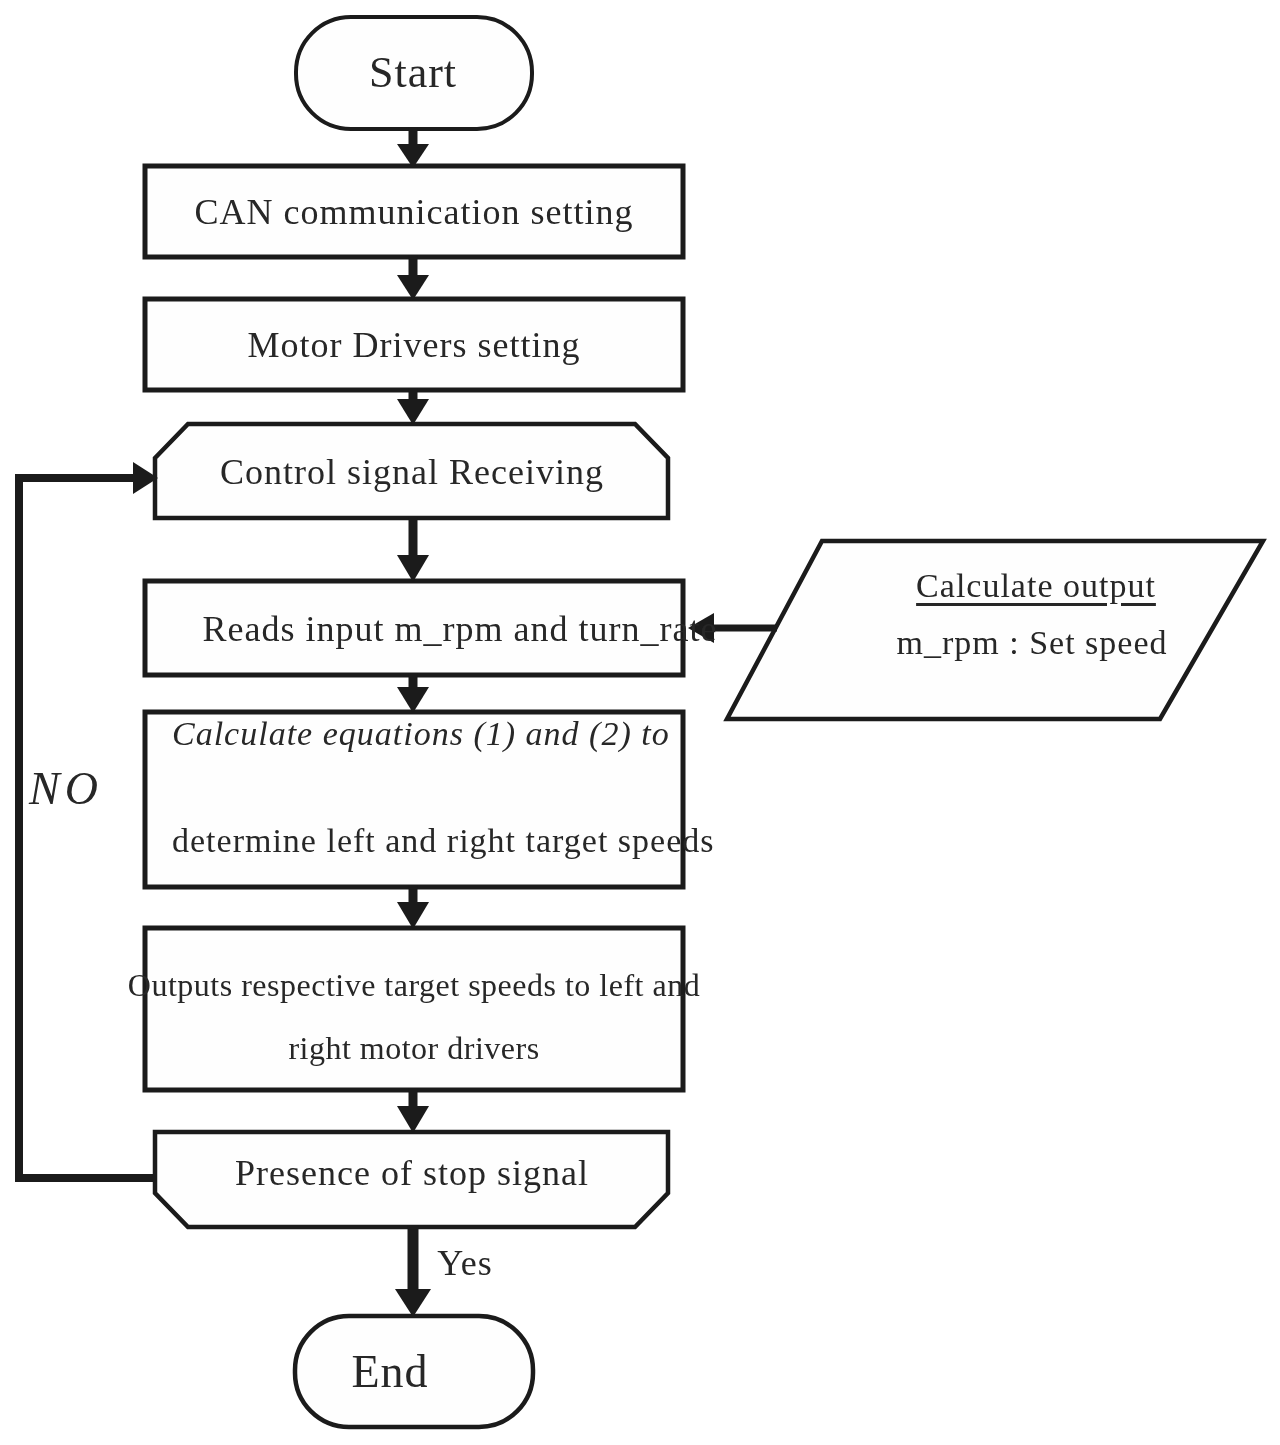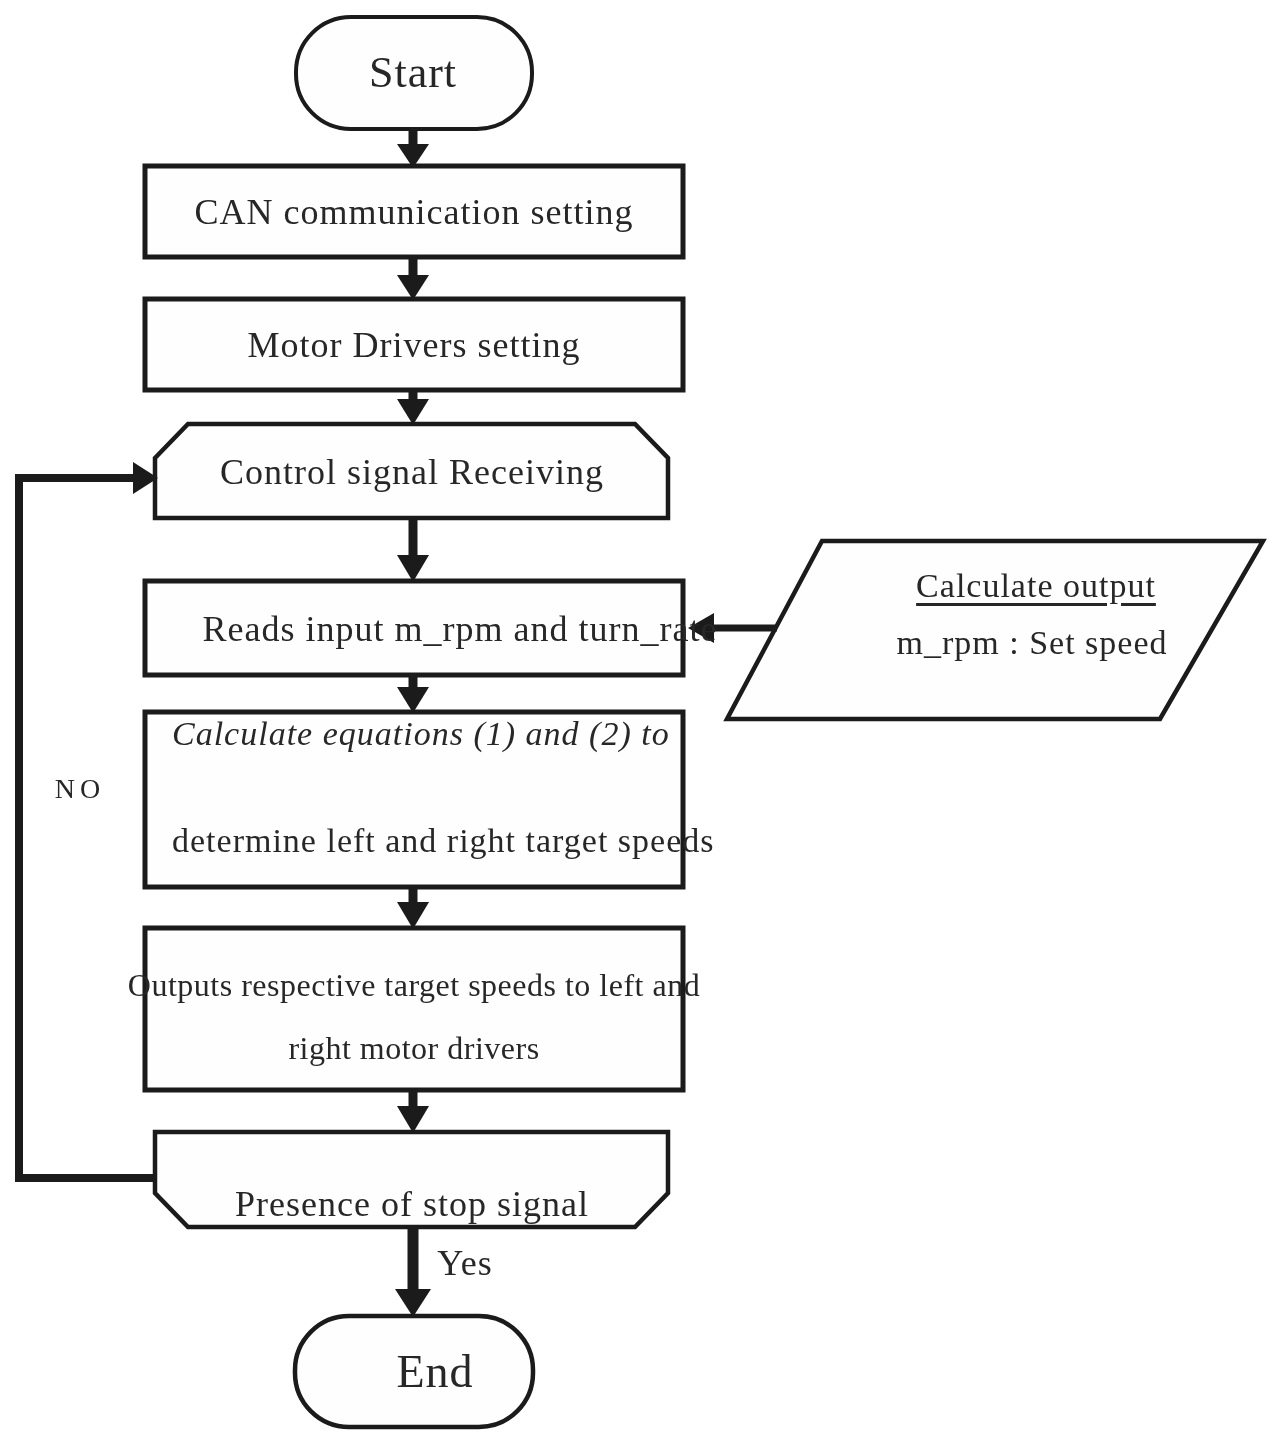--- a/index.html
+++ b/index.html
@@ -29,23 +29,23 @@
   }
   .t-start   {left:413px;top:73px;  font-size:44px;}
   .t-can     {left:414px;top:212px; font-size:36px;}
   .t-motor   {left:414px;top:345px; font-size:36px;}
   .t-control {left:412px;top:472px; font-size:36px;}
   .t-reads   {left:414px;top:629px; font-size:36px;margin-left:46px;}
   .t-calc1   {left:172px;top:734px; font-size:34px;font-style:italic;}
   .t-calc2   {left:172px;top:841px; font-size:34px;}
   .t-out1    {left:414px;top:985px; font-size:32px;letter-spacing:0.5px;}
   .t-out2    {left:414px;top:1048px;font-size:32px;letter-spacing:0.5px;}
-  .t-stop    {left:412px;top:1173px;font-size:36px;margin-top:31px;}
-  .t-end     {left:435px;top:1372px;font-size:46px;}
-  .t-no      {left:80px; top:789px; font-size:28px;letter-spacing:5px;}
+  .t-stop    {left:412px;top:1173px;font-size:36px;}
+  .t-end     {left:390px;top:1372px;font-size:46px;}
+  .t-no      {left:66px; top:789px; font-size:46px;letter-spacing:5px;font-style:italic;}
   .t-yes     {left:465px;top:1263px;font-size:36px;}
   .t-ann-title{left:1036px;top:586px;font-size:34px;text-decoration:underline;text-underline-offset:6px;}
   .t-ann-1   {left:1032px;top:643px;font-size:34px;}
   .t-ann-2   {left:1022px;top:696px;font-size:32px;
               font-family:"Liberation Sans","DejaVu Sans",sans-serif;letter-spacing:0.5px;}
   svg .shape{fill:#fefefe;stroke:#1b1b1b;}
   svg .flowline{stroke:#1b1b1b;fill:none;}
   svg .head{fill:#1b1b1b;stroke:none;}
 </style>
 </head>

